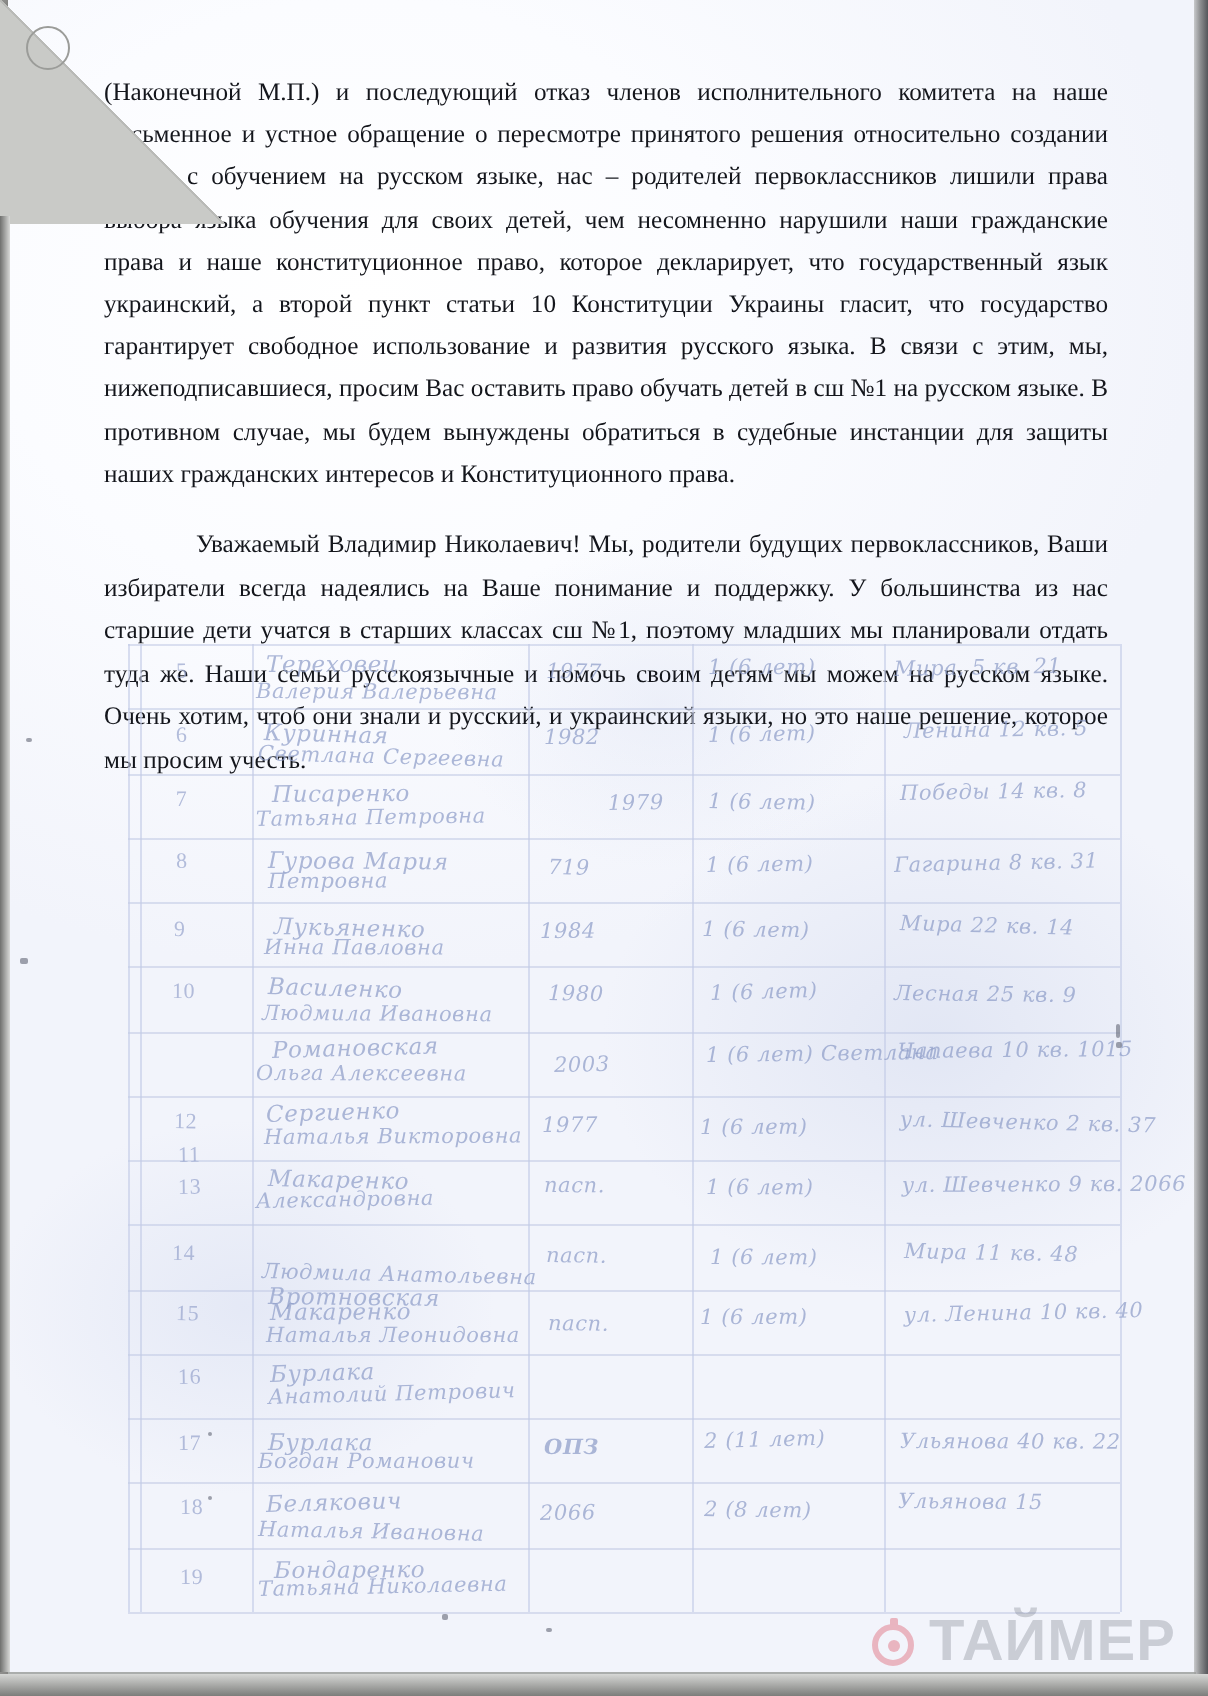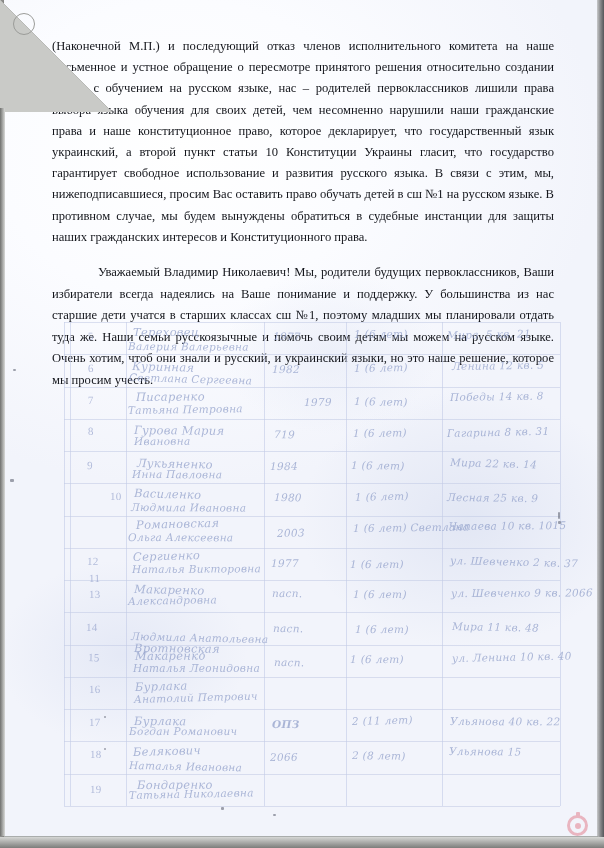--- a/index.html
+++ b/index.html
@@ -174,31 +174,31 @@
         <span class="hw s" style="left: 290.031px; top: 39.6708px; transform: rotate(-1.12deg);">1 (6 лет)</span>
         <span class="hw s" style="left: 387.914px; top: 38.4949px; transform: rotate(-0.91deg);">Ленина 12 кв. 5</span>
         <span class="hw num" style="left: 24.1882px; top: 71.5245px; transform: rotate(-1.18deg);">7</span>
         <span class="hw n" style="left: 71.8642px; top: 67.5884px; transform: rotate(-0.51deg);">Писаренко</span>
         <span class="hw s" style="left: 64.4778px; top: 82.3121px; transform: rotate(-0.89deg);">Татьяна Петровна</span>
         <span class="hw s" style="left: 213.073px; top: 73.8869px; transform: rotate(-0.9deg); margin-left: 27px;">1979</span>
         <span class="hw s" style="left: 289.618px; top: 72.542px; transform: rotate(0.88deg);">1 (6 лет)</span>
         <span class="hw s" style="left: 385.917px; top: 69.2134px; transform: rotate(-0.94deg);">Победы 14 кв. 8</span>
         <span class="hw num" style="left: 23.8015px; top: 103.071px; transform: rotate(-1.54deg);">8</span>
         <span class="hw n" style="left: 70.0613px; top: 100.843px; transform: rotate(0.5deg);">Гурова Мария</span>
-        <span class="hw s" style="left: 69.7311px; top: 112.775px; transform: rotate(-0.21deg);">Ивановна</span>
+        <span class="hw s" style="left: 69.7311px; top: 112.775px; transform: rotate(-0.21deg);">Петровна</span>
         <span class="hw s" style="left: 209.966px; top: 105.994px; transform: rotate(1.15deg);">719</span>
         <span class="hw s" style="left: 288.704px; top: 104.997px; transform: rotate(-0.8deg);">1 (6 лет)</span>
         <span class="hw s" style="left: 383.42px; top: 104.515px; transform: rotate(-1.25deg);">Гагарина 8 кв. 31</span>
         <span class="hw num" style="left: 23.0814px; top: 137.367px; transform: rotate(1.22deg);">9</span>
         <span class="hw n" style="left: 72.8418px; top: 133.847px; transform: rotate(1.23deg);">Лукьяненко</span>
         <span class="hw s" style="left: 68.4843px; top: 145.988px; transform: rotate(0.19deg);">Инна Павловна</span>
         <span class="hw s" style="left: 206.193px; top: 137.685px; transform: rotate(-0.48deg);">1984</span>
         <span class="hw s" style="left: 287.291px; top: 137.034px; transform: rotate(0.63deg);">1 (6 лет)</span>
         <span class="hw s" style="left: 386.423px; top: 134.4px; transform: rotate(1.55deg);">Мира 22 кв. 14</span>
-        <span class="hw num" style="left: 22.028px; top: 168.413px; transform: rotate(0.29deg); margin-left: 24px;">10</span>
+        <span class="hw num" style="left: 22.028px; top: 168.413px; transform: rotate(0.29deg);">10</span>
         <span class="hw n" style="left: 70.2056px; top: 163.602px; transform: rotate(1.67deg);">Василенко</span>
         <span class="hw s" style="left: 66.7376px; top: 178.95px; transform: rotate(0.3deg);">Людмила Ивановна</span>
         <span class="hw s" style="left: 209.753px; top: 168.959px; transform: rotate(1deg);">1980</span>
         <span class="hw s" style="left: 291.378px; top: 168.656px; transform: rotate(-1.62deg);">1 (6 лет)</span>
         <span class="hw s" style="left: 382.927px; top: 168.869px; transform: rotate(0.67deg);">Лесная 25 кв. 9</span>
         <span class="hw num" style="left: 24.6413px; top: 202.209px; transform: rotate(-0.92deg); margin-top: 48px;">11</span>
         <span class="hw n" style="left: 72.1528px; top: 196.106px; transform: rotate(-1.57deg);">Романовская</span>
         <span class="hw s" style="left: 64.4908px; top: 208.663px; transform: rotate(0.13deg);">Ольга Алексеевна</span>
         <span class="hw s" style="left: 212.646px; top: 204.816px; transform: rotate(-1.2deg);">2003</span>
         <span class="hw s" style="left: 288.964px; top: 199.86px; transform: rotate(-0.75deg);">1 (6 лет) Светлана</span>
@@ -264,15 +264,16 @@
   <div class="speck" style="left:273px;top:814px;width:3px;height:2px;"></div>
   <div class="speck" style="left:104px;top:748px;width:2px;height:2px;"></div>
   <div class="speck" style="left:104px;top:716px;width:2px;height:2px;"></div>
 
   <div class="watermark">
     <span class="wm-logo">
       <span class="stem"></span>
         <span class="ring"></span>
         <span class="dot"></span>
     </span>
+    <span class="wm-text">ТАЙМЕР</span>
   </div>
 
 </div>
 
 </body></html>

